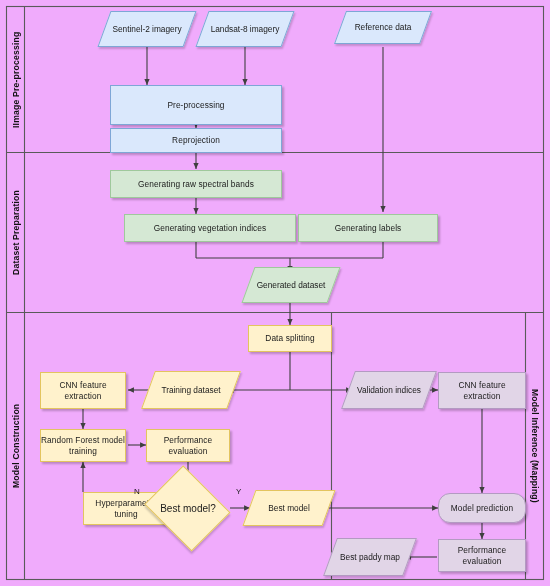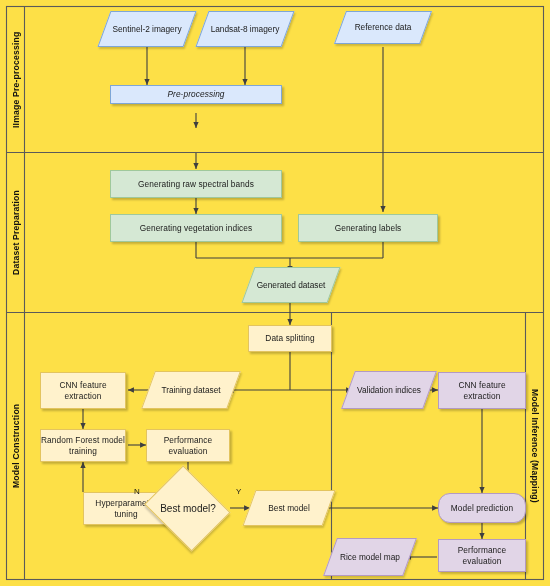--- a/index.html
+++ b/index.html
@@ -1,17 +1,17 @@
 <!DOCTYPE html>
 <html><head>
 <meta charset="utf-8">
 <style>
   html,body{margin:0;padding:0;background:#ffffff;}
   body{font-family:"Liberation Sans", sans-serif;}
-  #canvas{position:relative;width:550px;height:586px;background:#fde047;overflow:hidden;}
+  #canvas{position:relative;width:550px;height:586px;background:#f0abfc;overflow:hidden;}
   #svg-layer{position:absolute;left:0;top:0;width:550px;height:586px;}
   .node{position:absolute;box-sizing:border-box;display:flex;align-items:center;
         justify-content:center;text-align:center;font-size:8.3px;color:#1a1a1a;
         line-height:1.25;letter-spacing:.1px;}
   .rect{border-width:1px;border-style:solid;}
   .shadow{box-shadow:2px 2px 2px rgba(0,0,0,.22);}
   .blue{background:#dae8fc;border-color:#7ea6d6;}
   .green{background:#d5e8d4;border-color:#9fc89c;}
   .yellow{background:#fff2cc;border-color:#e3c45f;}
   .purple{background:#e1d5e7;border-color:#b39ac2;}
@@ -123,26 +123,27 @@
   <div class="para" style="left:202px;top:11px;width:86px;height:36px;">
     <span class="pbody blue"></span>
     <span class="plabel">Landsat-8 imagery</span>
   </div>
 
   <div class="para" style="left:340px;top:11px;width:86px;height:33px;">
     <span class="pbody blue"></span>
     <span class="plabel">Reference data</span>
   </div>
 
-  <div class="node rect blue shadow" style="left:110px;top:85px;width:172px;height:19px;font-style:italic;">Pre-processing</div>
+  <div class="node rect blue shadow" style="left:110px;top:85px;width:172px;height:40px;">Pre-processing</div>
 
+  <div class="node rect blue shadow" style="left:110px;top:128px;width:172px;height:25px;">Reprojection</div>
 
   <div class="node rect green shadow" style="left:110px;top:170px;width:172px;height:28px;">Generating raw spectral bands</div>
 
-  <div class="node rect green shadow" style="left:110px;top:214px;width:172px;height:28px;">Generating vegetation indices</div>
+  <div class="node rect green shadow" style="left:124px;top:214px;width:172px;height:28px;">Generating vegetation indices</div>
 
   <div class="node rect green shadow" style="left:298px;top:214px;width:140px;height:28px;">Generating labels</div>
 
   <div class="para" style="left:248px;top:267px;width:86px;height:36px;">
     <span class="pbody green"></span>
     <span class="plabel">Generated dataset</span>
   </div>
 
   <div class="node rect yellow shadow" style="left:248px;top:325px;width:84px;height:27px;">Data splitting</div>
 
@@ -178,16 +179,16 @@
   </div>
 
   <div class="node rect purple shadow" style="left:438px;top:372px;width:88px;height:37px;">CNN feature extraction</div>
 
   <div class="node rect purple shadow" style="left:438px;top:493px;width:88px;height:30px;border-radius:12px;">Model prediction</div>
 
   <div class="node rect purple shadow" style="left:438px;top:539px;width:88px;height:33px;">Performance evaluation</div>
 
   <div class="para" style="left:330px;top:538px;width:80px;height:38px;">
     <span class="pbody purple"></span>
-    <span class="plabel">Rice model map</span>
+    <span class="plabel">Best paddy map</span>
   </div>
 
 </div>
 
 </body></html>

